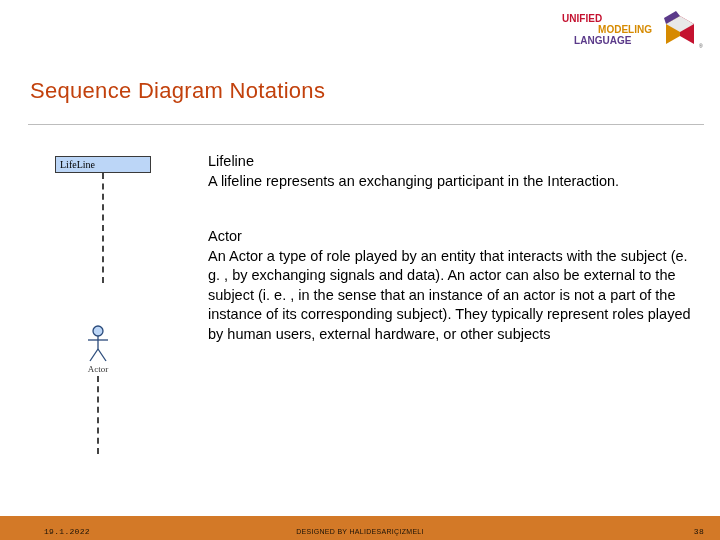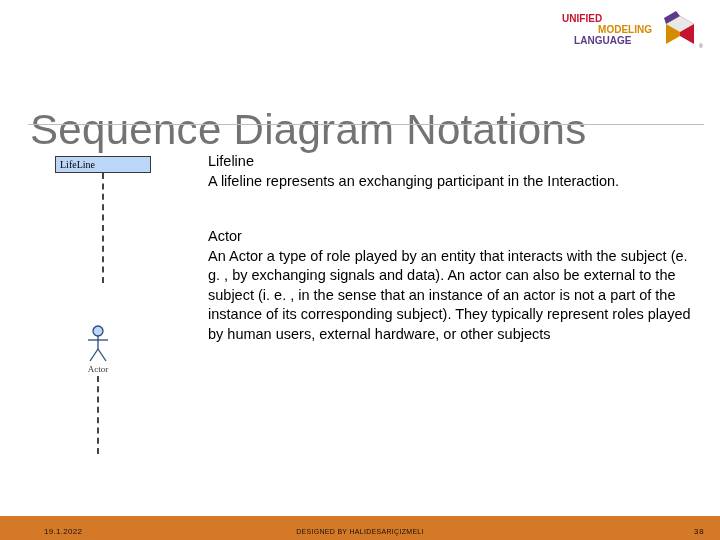--- a/index.html
+++ b/index.html
@@ -6,39 +6,39 @@
   html, body { width: 720px; height: 540px; font-family: Verdana, Geneva, sans-serif; background: #fff; }
   .slide { width: 720px; height: 540px; position: relative; background: #fff; }
 
   .logo-area { position: absolute; top: 6px; right: 16px; display: flex; align-items: center; gap: 6px; }
   .uml-text { display: flex; flex-direction: column; font-size: 10px; font-weight: bold; line-height: 1.1; font-family: Arial, sans-serif; }
   .uml-text span:nth-child(1){ color: #c41230; }
   .uml-text span:nth-child(2){ color: #d68a00; margin-left: 36px; }
   .uml-text span:nth-child(3){ color: #5b3a8a; padding-left: 12px; }
   .uml-cube { position: relative; width: 46px; height: 46px; }
 
-  .title { position: absolute; top: 78px; left: 30px; font-family: "Segoe UI Light","Segoe UI",Arial,sans-serif; font-size: 42px; color: #737373; font-weight: 300; letter-spacing: .3px; margin-top: 28px; }
+  .title { position: absolute; top: 78px; left: 30px; font-family: "Segoe UI Light","Segoe UI",Arial,sans-serif; font-size: 22px; color: #c2410c; font-weight: 300; letter-spacing: .3px; }
   .title-underline { position: absolute; top: 124px; left: 28px; right: 16px; height: 1px; background: #bdbdbd; }
 
   .content { position: absolute; top: 152px; left: 28px; right: 26px; display: flex; gap: 30px; }
   .illus-col { width: 150px; display: flex; flex-direction: column; align-items: center; gap: 42px; padding-top: 4px; }
 
   .lifeline-illus { width: 110px; display: flex; flex-direction: column; align-items: center; }
   .lifeline-head { width: 96px; border: 1px solid #3a3a3a; background: #bcd6f7; padding: 2px 4px; font-size: 10px; font-family: "Times New Roman", serif; }
   .dashline { width: 0; border-left: 2px dashed #444; height: 110px; margin-top: 0; }
 
   .actor-illus { width: 60px; display: flex; flex-direction: column; align-items: center; margin-left: -10px; }
   .actor-illus svg { display: block; }
   .actor-label { font-size: 9px; font-family: "Times New Roman",serif; margin-top: 1px; color: #333; }
   .dashline-short { width: 0; border-left: 2px dashed #444; height: 78px; margin-top: 2px; }
 
   .text-col { flex: 1; display: flex; flex-direction: column; gap: 36px; font-size: 14.5px; line-height: 1.35; color: #000; }
 
   .footer { position: absolute; left: 0; right: 0; bottom: 0; height: 24px; background: #d37927; display: flex; align-items: center; font-size: 8px; color: #1a1208; letter-spacing: .3px; }
-  .footer .date { position: absolute; left: 44px; bottom: 4px; font-family: Liberation Sans, sans-serif; }
+  .footer .date { position: absolute; left: 44px; bottom: 4px; font-family: Liberation Mono, monospace; }
   .footer .designed { position: absolute; left: 50%; transform: translateX(-50%); bottom: 5px; font-size: 7px; font-family: Arial,sans-serif; }
   .footer .pnum { position: absolute; right: 16px; bottom: 4px; font-family: Liberation Mono, monospace; }
 </style>
 </head>
 <body>
 
 <div class="slide">
 
   <div class="logo-area">
     <div class="uml-text">

